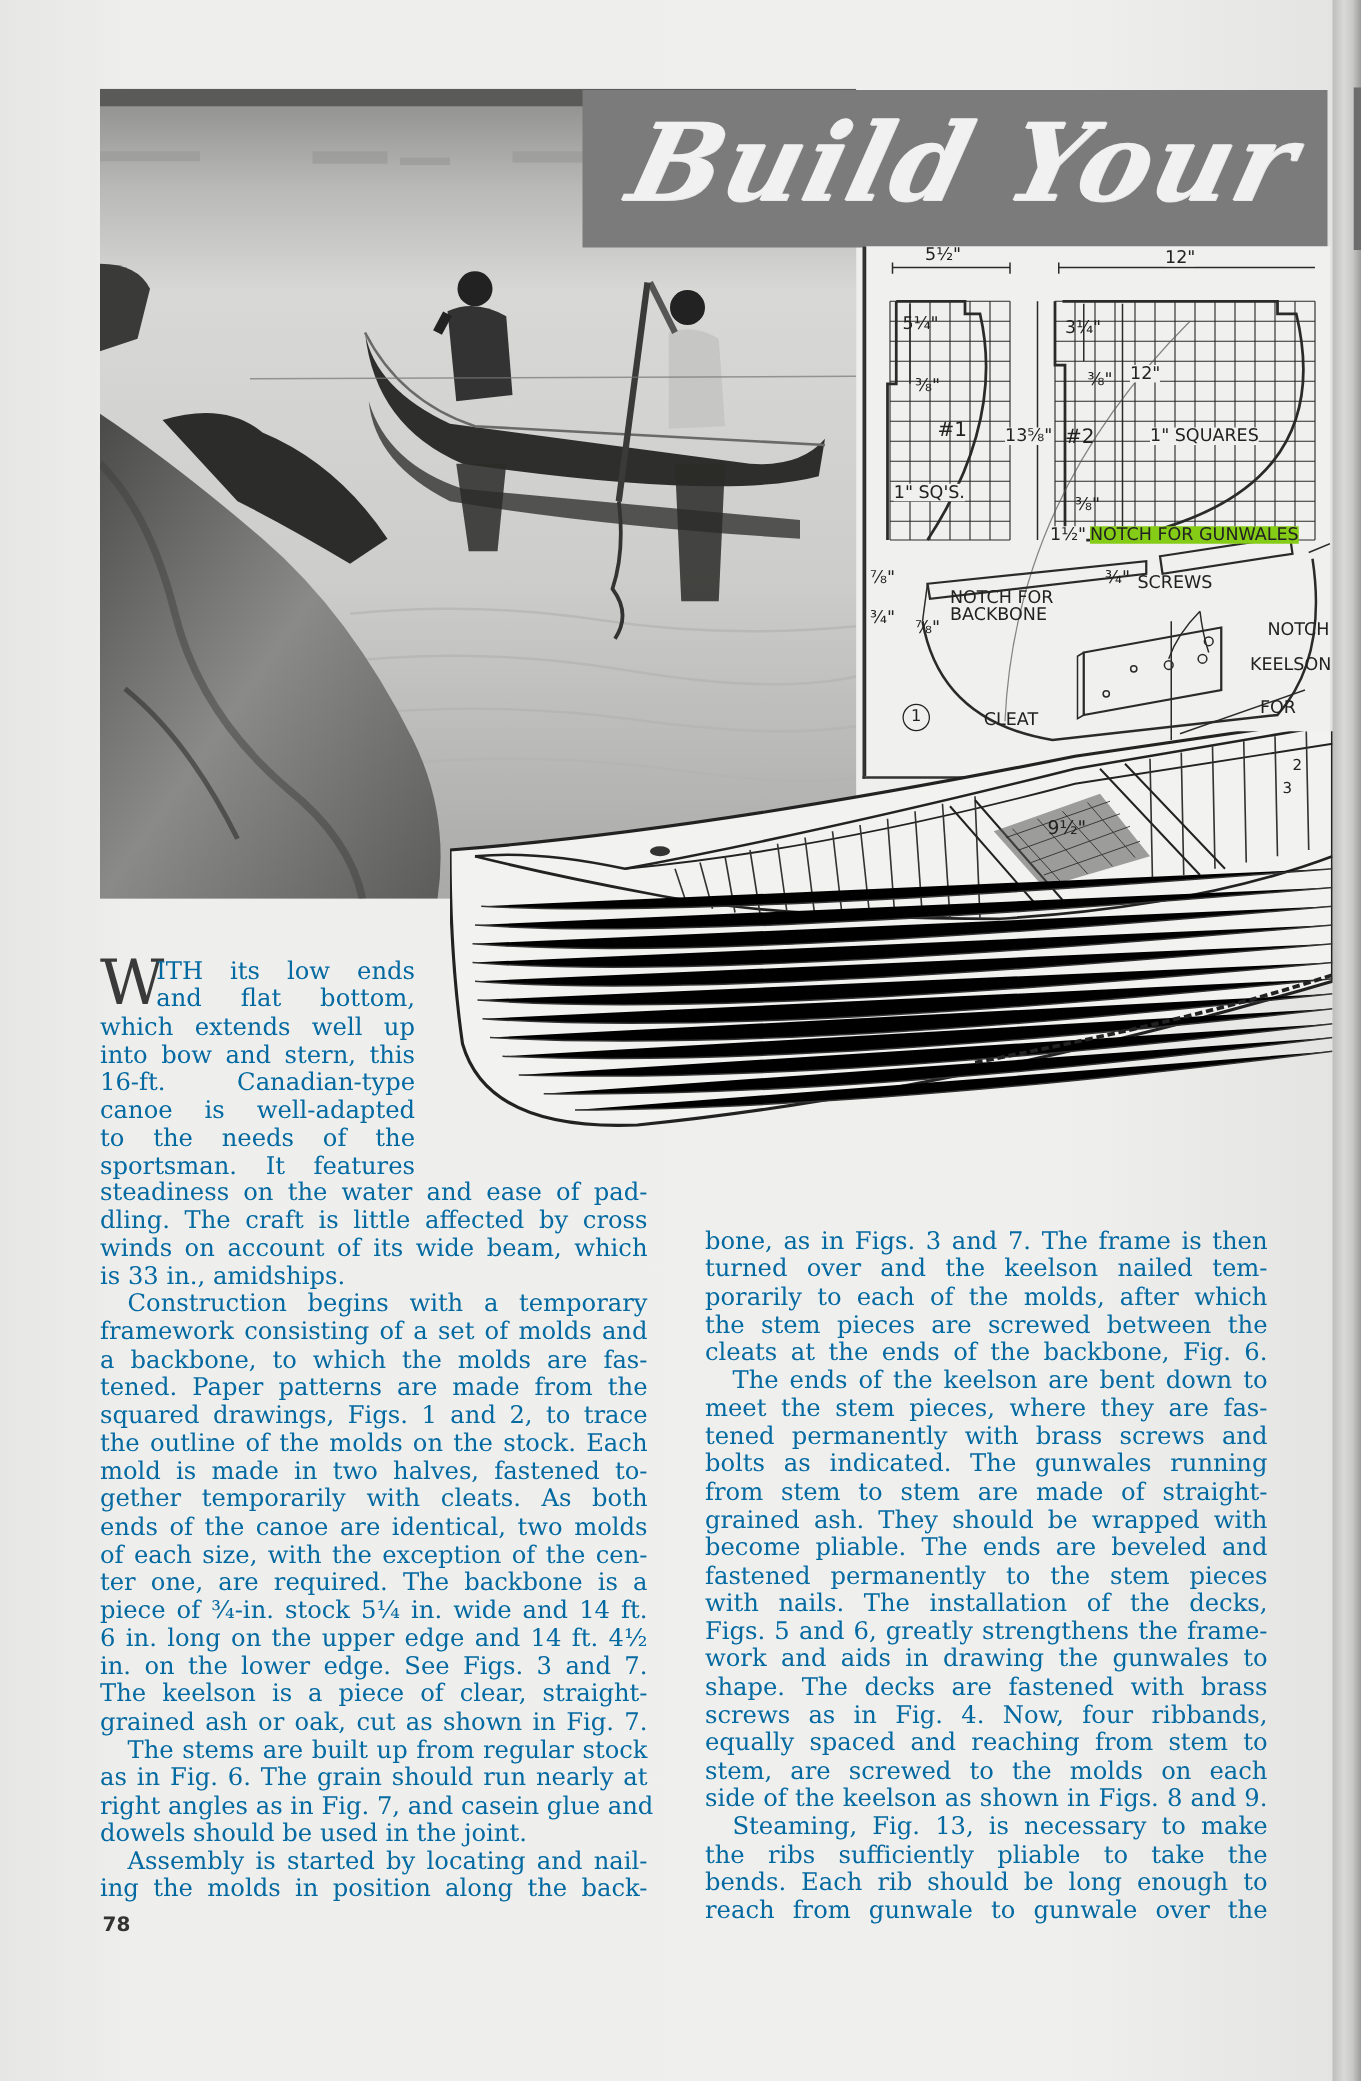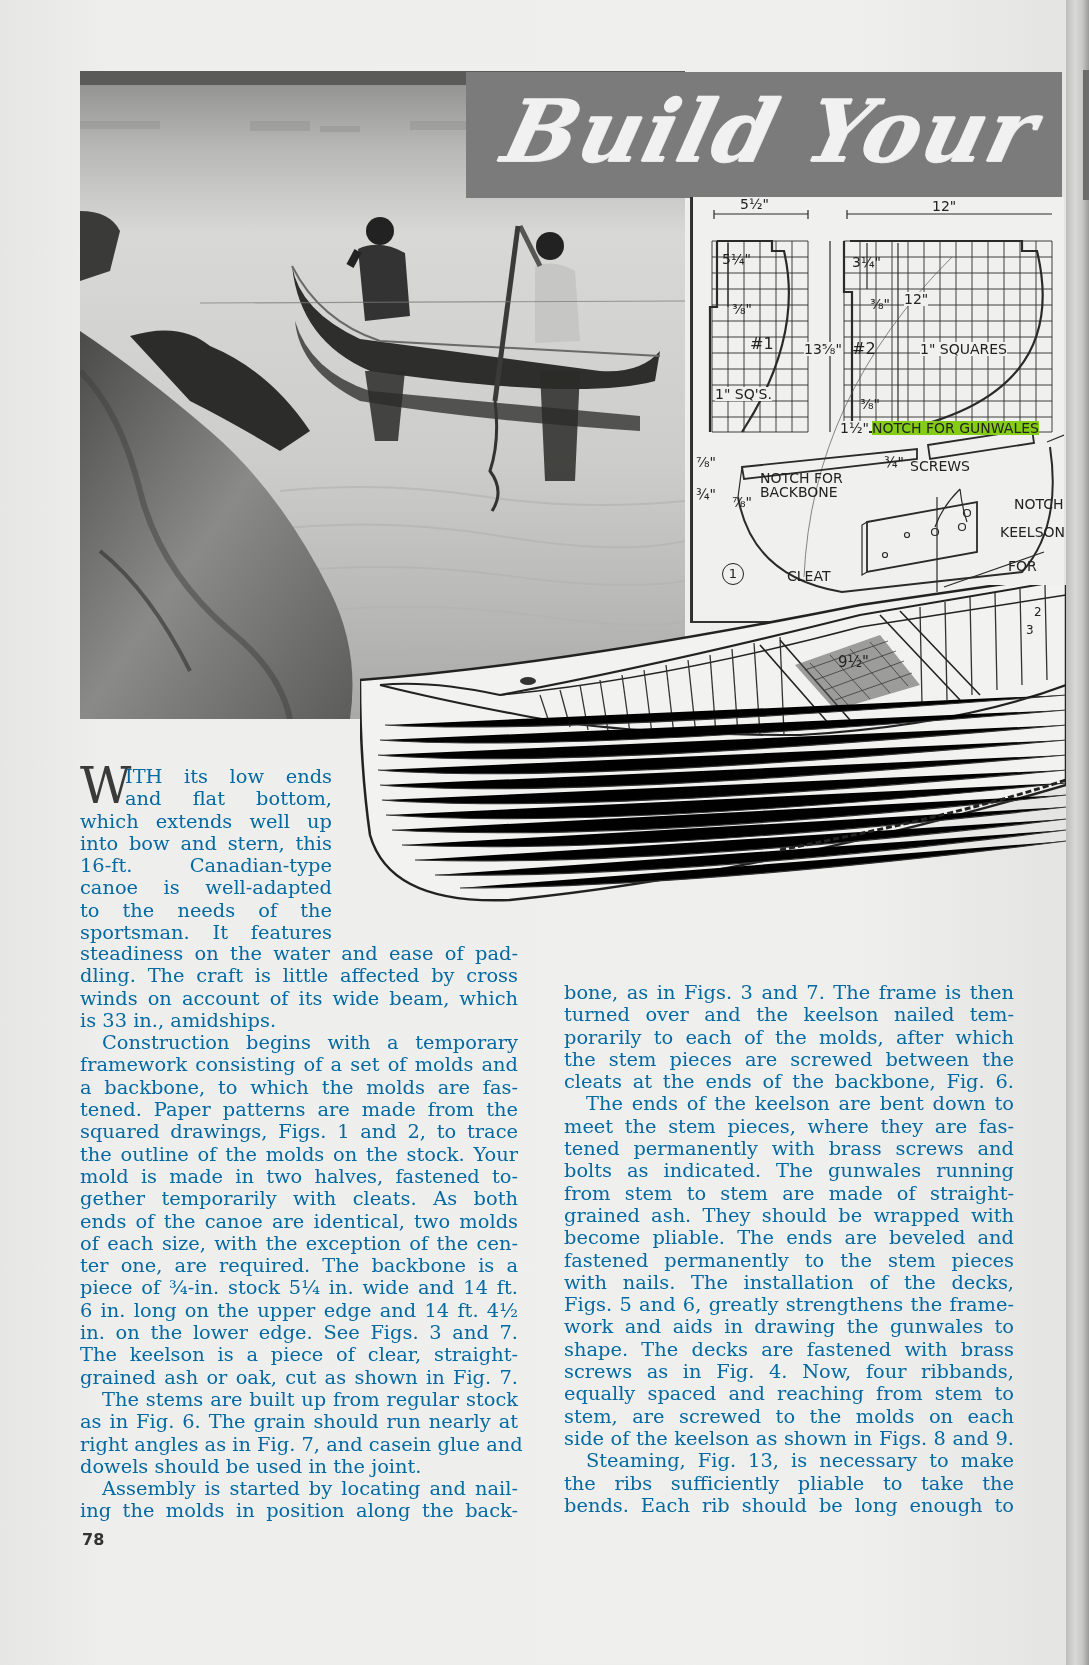--- a/index.html
+++ b/index.html
@@ -305,21 +305,21 @@
 <div class="col col-a">
   <span class="line">steadiness on the water and ease of pad-</span>
   <span class="line">dling. The craft is little affected by cross</span>
   <span class="line">winds on account of its wide beam, which</span>
   <span class="line last">is 33 in., amidships.</span>
   <span class="line indent">Construction begins with a temporary</span>
   <span class="line">framework consisting of a set of molds and</span>
   <span class="line">a backbone, to which the molds are fas-</span>
   <span class="line">tened. Paper patterns are made from the</span>
   <span class="line">squared drawings, Figs. 1 and 2, to trace</span>
-  <span class="line">the outline of the molds on the stock. Your</span>
+  <span class="line">the outline of the molds on the stock. Each</span>
   <span class="line">mold is made in two halves, fastened to-</span>
   <span class="line">gether temporarily with cleats. As both</span>
   <span class="line">ends of the canoe are identical, two molds</span>
   <span class="line">of each size, with the exception of the cen-</span>
   <span class="line">ter one, are required. The backbone is a</span>
   <span class="line">piece of ¾-in. stock 5¼ in. wide and 14 ft.</span>
   <span class="line">6 in. long on the upper edge and 14 ft. 4½</span>
   <span class="line">in. on the lower edge. See Figs. 3 and 7.</span>
   <span class="line">The keelson is a piece of clear, straight-</span>
   <span class="line">grained ash or oak, cut as shown in Fig. 7.</span>
@@ -349,15 +349,16 @@
   <span class="line">Figs. 5 and 6, greatly strengthens the frame-</span>
   <span class="line">work and aids in drawing the gunwales to</span>
   <span class="line">shape. The decks are fastened with brass</span>
   <span class="line">screws as in Fig. 4. Now, four ribbands,</span>
   <span class="line">equally spaced and reaching from stem to</span>
   <span class="line">stem, are screwed to the molds on each</span>
   <span class="line">side of the keelson as shown in Figs. 8 and 9.</span>
   <span class="line indent">Steaming, Fig. 13, is necessary to make</span>
   <span class="line">the ribs sufficiently pliable to take the</span>
   <span class="line">bends. Each rib should be long enough to</span>
+  <span class="line">reach from gunwale to gunwale over the</span>
 </div>
 
 <div class="page-number">78</div>
 
 </body></html>

